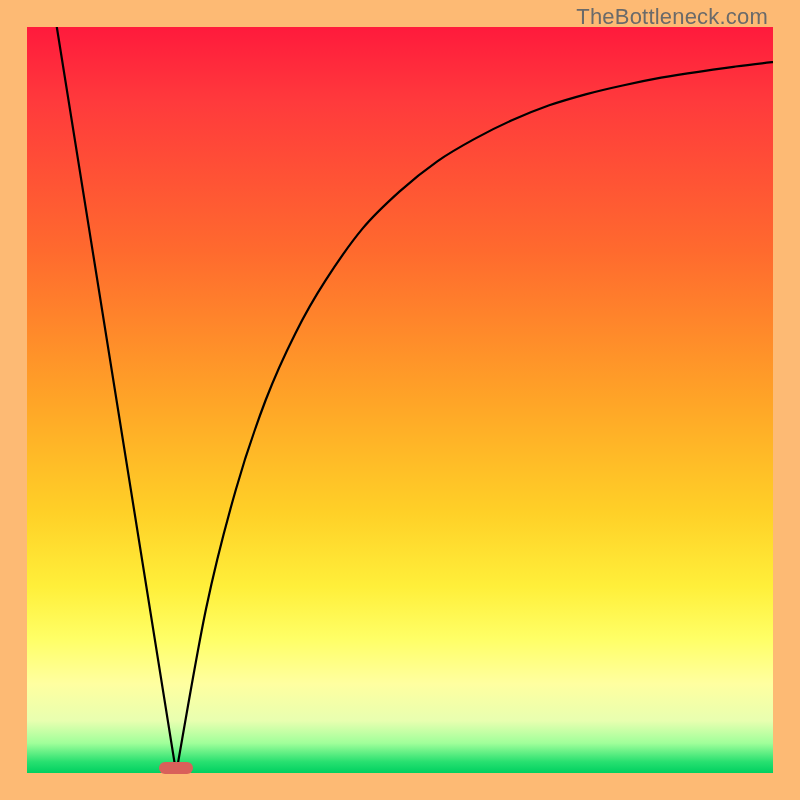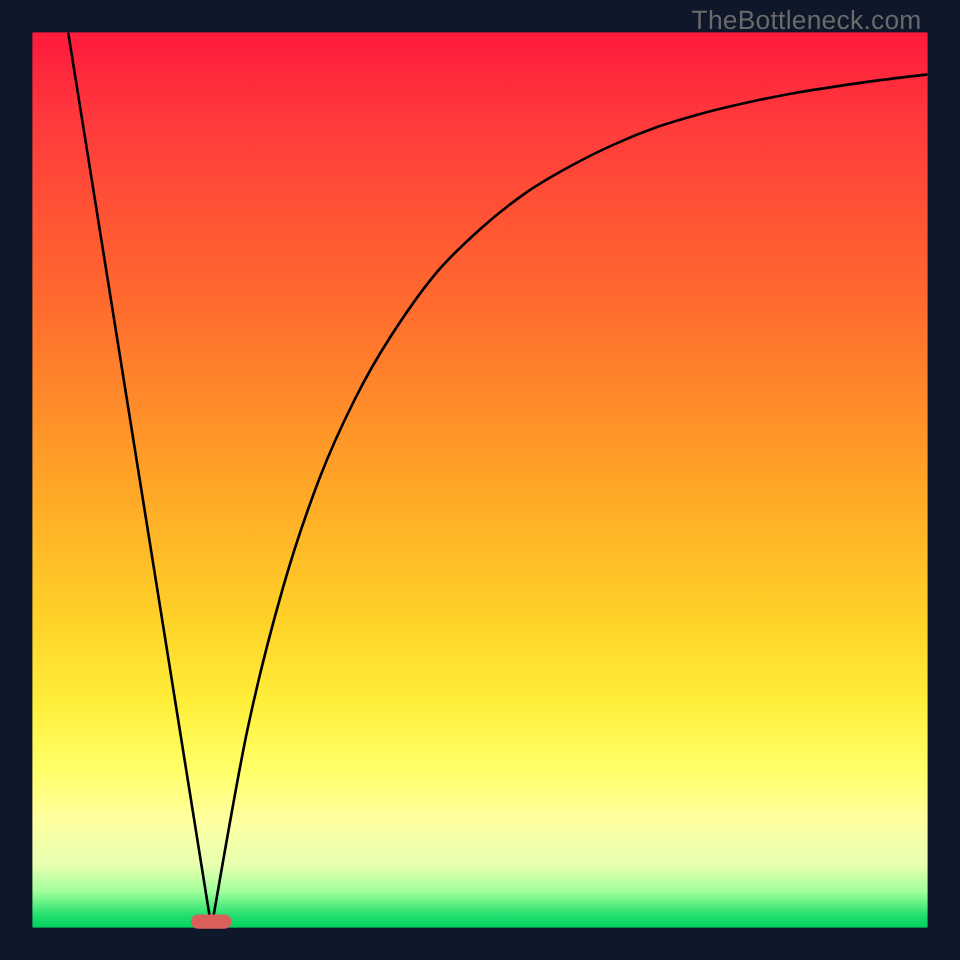--- a/index.html
+++ b/index.html
@@ -7,21 +7,21 @@
     padding: 0;
     width: 800px;
     height: 800px;
     overflow: hidden;
     font-family: Arial, Helvetica, sans-serif;
   }
   .frame {
     position: relative;
     width: 800px;
     height: 800px;
-    background: #0f172a;
+    background: #fdba74;
   }
   .plot-area {
     position: absolute;
     left: 27px;
     top: 27px;
     width: 746px;
     height: 746px;
     
     background: linear-gradient(
       to bottom,

